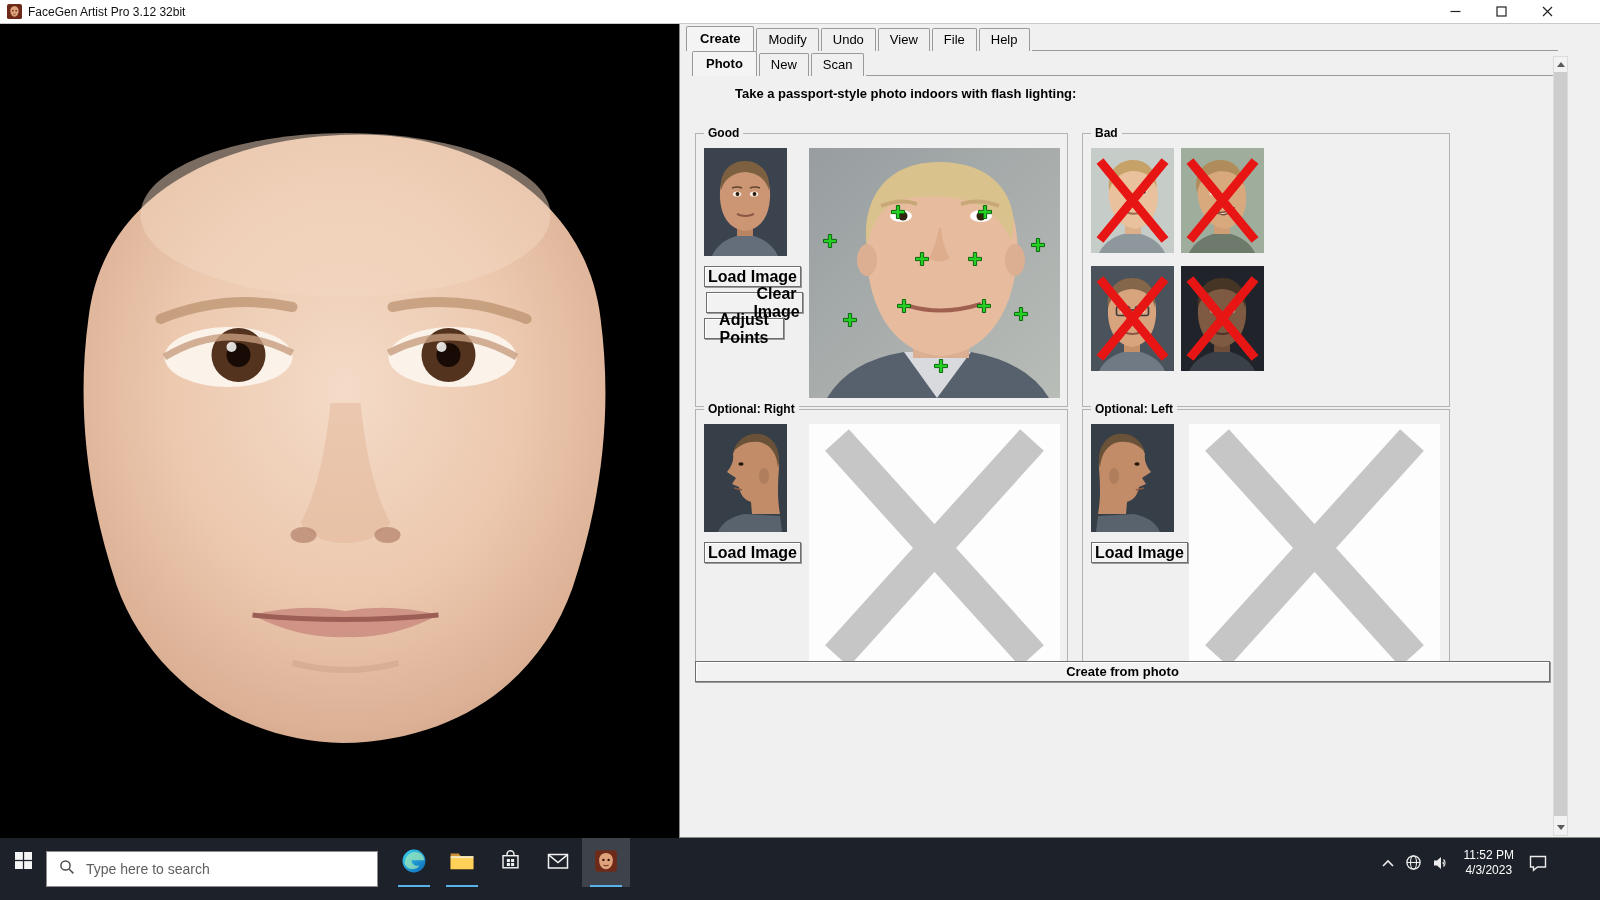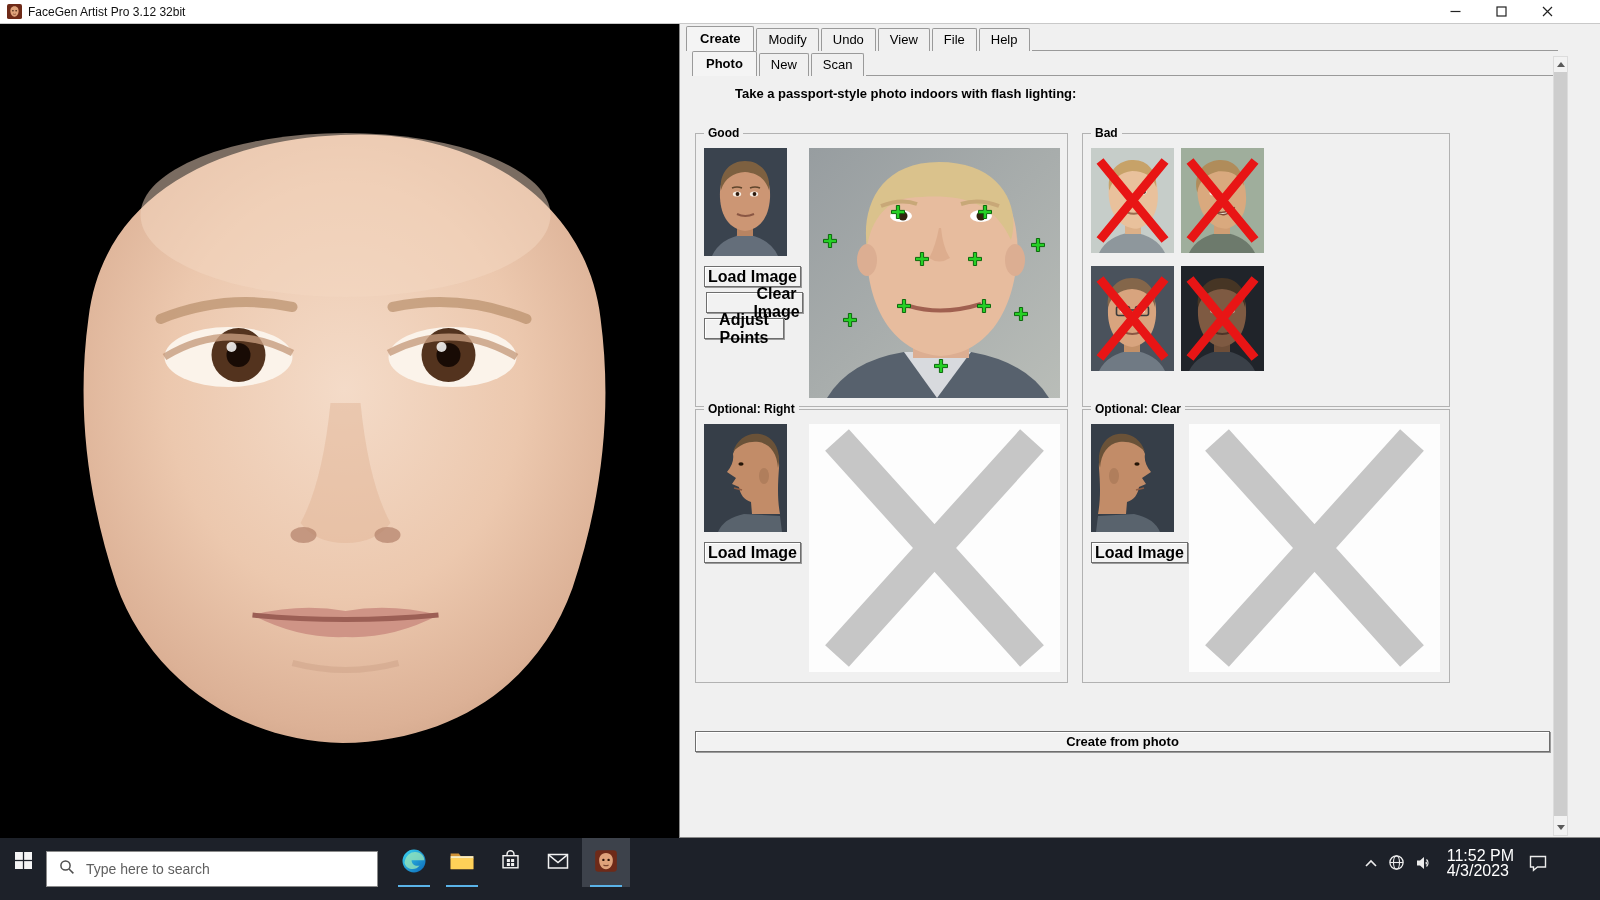--- a/index.html
+++ b/index.html
@@ -64,21 +64,21 @@
              display:flex;align-items:center;cursor:text;margin-top:13px;}
   .tb-search input{border:none;outline:none;background:transparent;font-size:14px;color:#444;
                    font-family:"Liberation Sans",sans-serif;width:270px;}
   .tb-search input::placeholder{color:#5f5f5f;opacity:1;}
   .tb-search .mag{margin:0 9px 0 12px;}
   .tb-app{width:48px;display:flex;align-items:center;justify-content:center;cursor:pointer;position:relative;}
   .tb-app.open::after{content:"";position:absolute;left:8px;right:8px;bottom:0;height:2px;background:#5ab3e8;}
   .tb-app.active{background:#3d424b;}
   .tray{position:absolute;right:52px;top:0;height:49px;display:flex;align-items:center;gap:10px;}
   .tray .ic{display:flex;align-items:center;justify-content:center;cursor:pointer;}
-  .clock{color:#fff;font-size:16px;line-height:15px;text-align:left;cursor:pointer;padding:0 4px;}
+  .clock{color:#fff;font-size:12px;line-height:15px;text-align:center;cursor:pointer;padding:0 4px;}
 </style>
 </head>
 <body>
 
 <div class="screen">
 
   <div class="titlebar">
     <span class="app-ic">
       <svg viewBox="0 0 16 16" width="15" height="15">
         <rect width="16" height="16" rx="2" fill="#6e2a18"></rect>
@@ -335,21 +335,21 @@
 
       <div class="placeholder" style="left:113px;top:14px;width:251px;height:248px;">
         <svg viewBox="0 0 251 248" preserveAspectRatio="none">
           <rect width="251" height="248" fill="#fdfdfd"></rect>
           <path d="M28 16 L223 232 M223 16 L28 232" stroke="#c6c6c6" stroke-width="32"></path>
         </svg>
       </div>
     </div>
 
     <div class="group" style="left:402px;top:386px;width:366px;height:272px;">
-      <div class="group-title">Optional: Clear</div>
+      <div class="group-title">Optional: Left</div>
 
       <div class="thumb" style="left:8px;top:14px;width:83px;height:108px;">
         <svg viewBox="0 0 83 108">
           <rect width="83" height="108" fill="#363e48"></rect>
           <g transform="translate(83,0) scale(-1,1)">
             <path d="M14 108 Q20 94 40 90 L76 92 L78 108 Z" fill="#59636d"></path>
             <path d="M56 12 C70 15 76 28 75 44 C74 58 73 74 76 90 L48 90 L47 78 C40 76 36 70 35 63 L28 60 L32 54 L23 48 C28 42 30 36 29 30 C33 17 44 10 56 12 Z" fill="#c28c68"></path>
             <path d="M56 10 C44 8 33 15 29 28 C37 19 46 17 55 18 C66 20 73 29 74 44 C78 27 70 12 56 10 Z" fill="#6a5238"></path>
             <ellipse cx="37" cy="40" rx="2.6" ry="1.8" fill="#241507"></ellipse>
             <ellipse cx="60" cy="52" rx="5" ry="8" fill="#b07e5c"></ellipse>
@@ -361,21 +361,21 @@
       <button class="btn3d" style="left:8px;top:132px;width:97px;height:21px;">Load Image</button>
 
       <div class="placeholder" style="left:106px;top:14px;width:251px;height:248px;">
         <svg viewBox="0 0 251 248" preserveAspectRatio="none">
           <rect width="251" height="248" fill="#fdfdfd"></rect>
           <path d="M28 16 L223 232 M223 16 L28 232" stroke="#c6c6c6" stroke-width="32"></path>
         </svg>
       </div>
     </div>
 
-    <button class="btn3d" style="left:15px;top:708px;width:855px;height:21px;font-size:13px;">Create from photo</button>
+    <button class="btn3d" style="left:15px;top:638px;width:855px;height:21px;font-size:13px;">Create from photo</button>
 
     <div class="scrollbar">
       <div class="sb-btn sb-up">
           <div class="tri up"></div>
         </div>
       <div class="sb-thumb"></div>
       <div class="sb-btn sb-down">
           <div class="tri down"></div>
         </div>
     </div>

